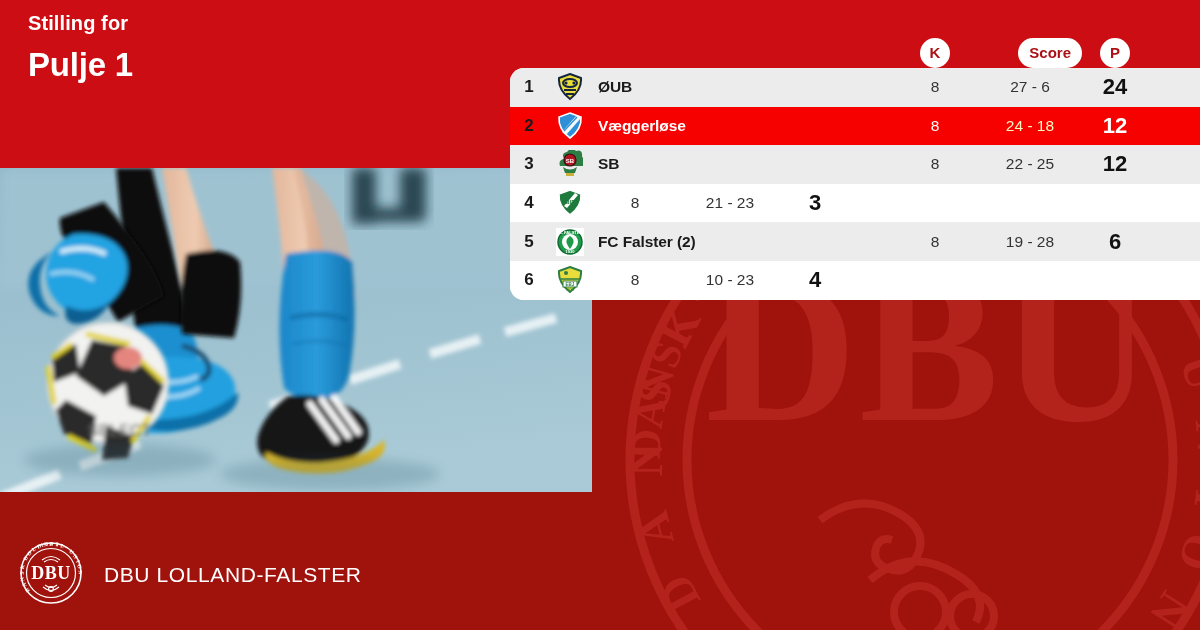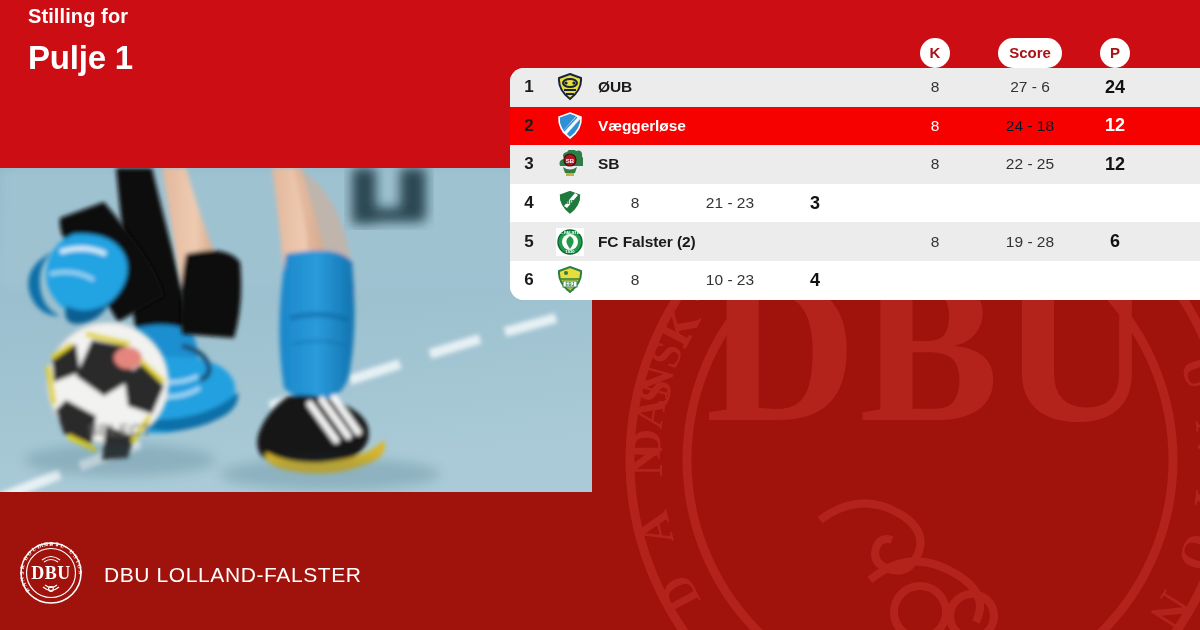--- a/index.html
+++ b/index.html
@@ -24,21 +24,21 @@
     opacity:1;
     pointer-events:none;
   }
   .bg-top{
     position:absolute;left:0;top:0;width:1200px;height:168px;
     background:#CC0D13;
   }
 
   
   .header{
-    position:absolute;left:28px;top:5px;width:520px;
+    position:absolute;left:28px;top:12px;width:520px;
     z-index:6;
   }
   .kicker{
     color:#ffffff;font-size:20px;font-weight:bold;
     letter-spacing:0.1px;line-height:1.1;margin-bottom:10px;
   }
   .title{
     color:#ffffff;font-size:33px;font-weight:bold;
     line-height:1.25;letter-spacing:-0.2px;
     white-space:nowrap;
@@ -86,39 +86,39 @@
   .row.hl .c-team{color:#ffffff;}
   .c-k{
     width:86px;flex:0 0 86px;text-align:center;
     font-size:15.5px;color:#333333;
   }
   .row.hl .c-k{color:#ffffff;}
   .c-score{
     width:104px;flex:0 0 104px;text-align:center;
     font-size:15.5px;color:#333333;
   }
-  .row.hl .c-score{color:#0f172a;text-align:center;}
+  .row.hl .c-score{color:#fef9c3;text-align:center;}
   .c-p{
     width:66px;flex:0 0 66px;text-align:center;
-    font-size:18px;font-weight:bold;color:#111111;
+    font-size:22px;font-weight:bold;color:#111111;
   }
   .row.hl .c-p{color:#ffffff;}
   .c-tail{width:52px;flex:0 0 52px;}
 
   
   .head-pills{
     position:absolute;top:38px;left:510px;width:690px;height:30px;
     z-index:8;
     display:flex;align-items:center;
   }
   .hp-spacer-a{flex:0 0 38px;}
   .hp-spacer-b{flex:0 0 44px;}
   .hp-spacer-team{flex:1 1 auto;}
   .hp-k{width:86px;flex:0 0 86px;display:flex;justify-content:center;}
-  .hp-score{width:104px;flex:0 0 104px;display:flex;justify-content:center;}
+  .hp-score{width:104px;flex:0 0 104px;display:flex;justify-content:flex-end;}
   .hp-p{width:66px;flex:0 0 66px;display:flex;justify-content:center;}
   .hp-tail{flex:0 0 52px;}
   .pill{
     background:#ffffff;color:#A91216;
     font-size:15px;font-weight:bold;
     border-radius:999px;
     height:30px;line-height:30px;
     min-width:30px;padding:0 11px;
     text-align:center;
     box-sizing:border-box;

